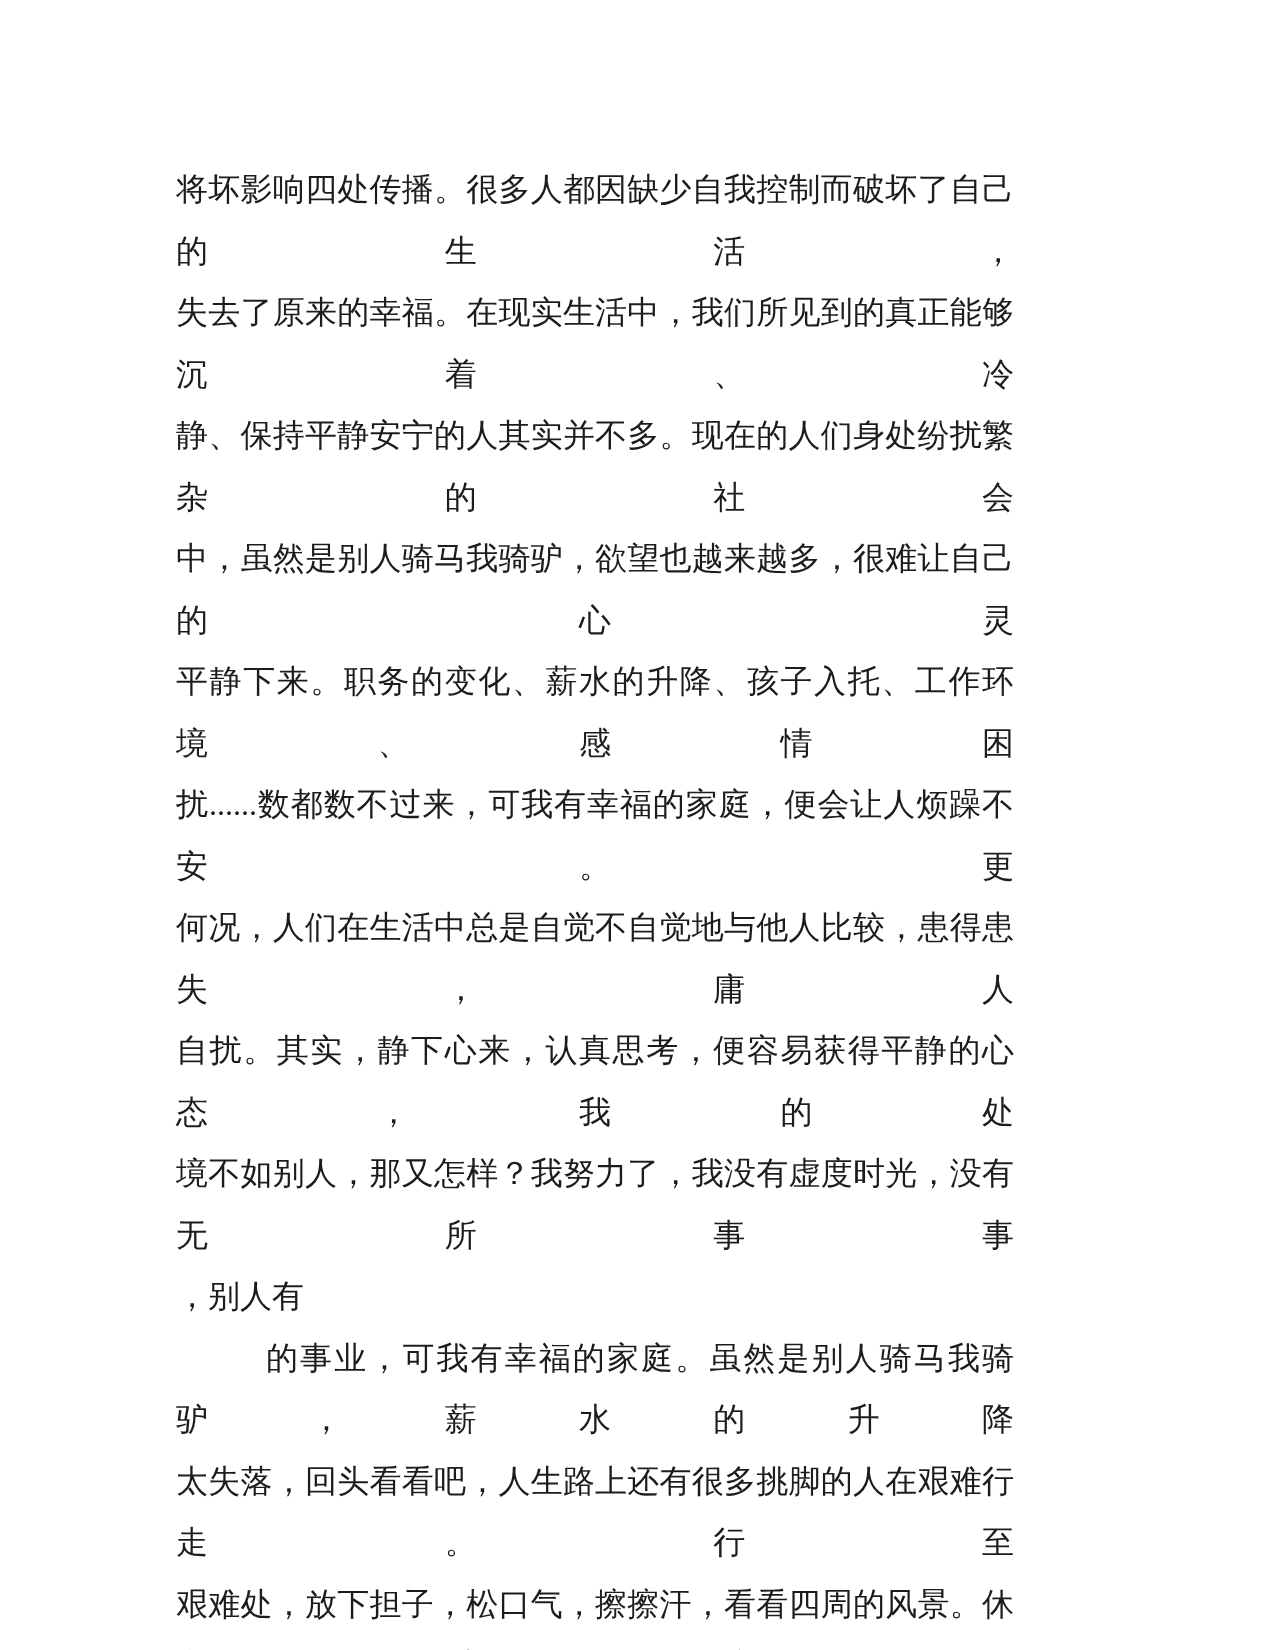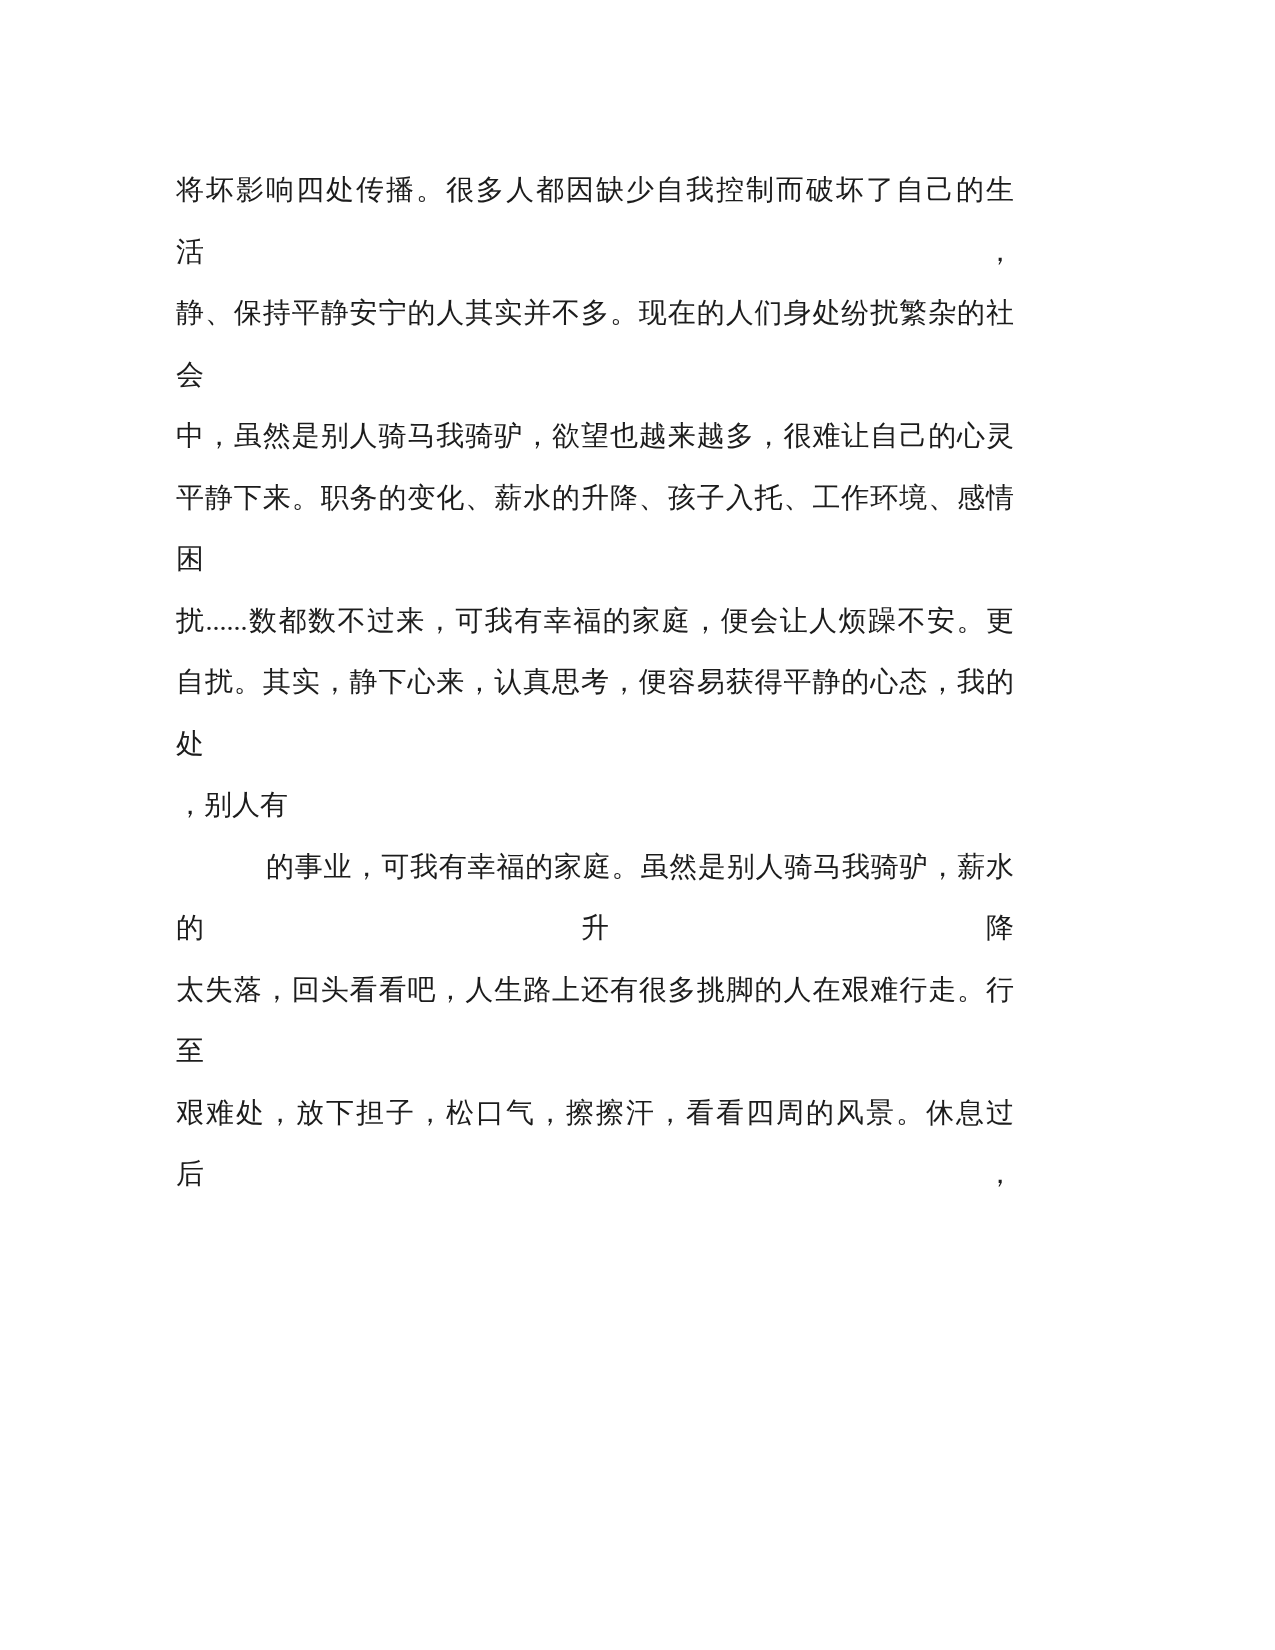--- a/index.html
+++ b/index.html
@@ -15,21 +15,21 @@
     overflow: hidden;
     font-family: "Liberation Serif", "DejaVu Serif", serif;
   }
   .text-block {
     position: absolute;
     left: 176px;
     top: 159px;
     width: 838px;
   }
   .line {
-    font-size: 28px;
+    font-size: 32px;
     line-height: 61.5px;
     color: #1c1c1c;
     font-weight: 400;
     text-align: justify;
     
     text-align-last: justify;
     word-break: break-all;
   }
   .line.noj {
     text-align: right;
@@ -38,24 +38,27 @@
   .line.indent {
     text-indent: 90px;
   }
 </style>
 </head>
 <body>
 
 <div class="page">
   <div class="text-block">
     <div class="line">将坏影响四处传播。很多人都因缺少自我控制而破坏了自己的生活，</div>
+    <div class="line">失去了原来的幸福。在现实生活中，我们所见到的真正能够沉着、冷</div>
     <div class="line">静、保持平静安宁的人其实并不多。现在的人们身处纷扰繁杂的社会</div>
     <div class="line">中，虽然是别人骑马我骑驴，欲望也越来越多，很难让自己的心灵</div>
     <div class="line">平静下来。职务的变化、薪水的升降、孩子入托、工作环境、感情困</div>
     <div class="line">扰......数都数不过来，可我有幸福的家庭，便会让人烦躁不安。更</div>
+    <div class="line">何况，人们在生活中总是自觉不自觉地与他人比较，患得患失，庸人</div>
     <div class="line">自扰。其实，静下心来，认真思考，便容易获得平静的心态，我的处</div>
+    <div class="line">境不如别人，那又怎样？我努力了，我没有虚度时光，没有无所事事</div>
     <div class="line noj">，别人有</div>
     <div class="line indent">的事业，可我有幸福的家庭。虽然是别人骑马我骑驴，薪水的升降</div>
     <div class="line">太失落，回头看看吧，人生路上还有很多挑脚的人在艰难行走。行至</div>
     <div class="line">艰难处，放下担子，松口气，擦擦汗，看看四周的风景。休息过后，</div>
 
   </div>
 </div>
 
 </body></html>

